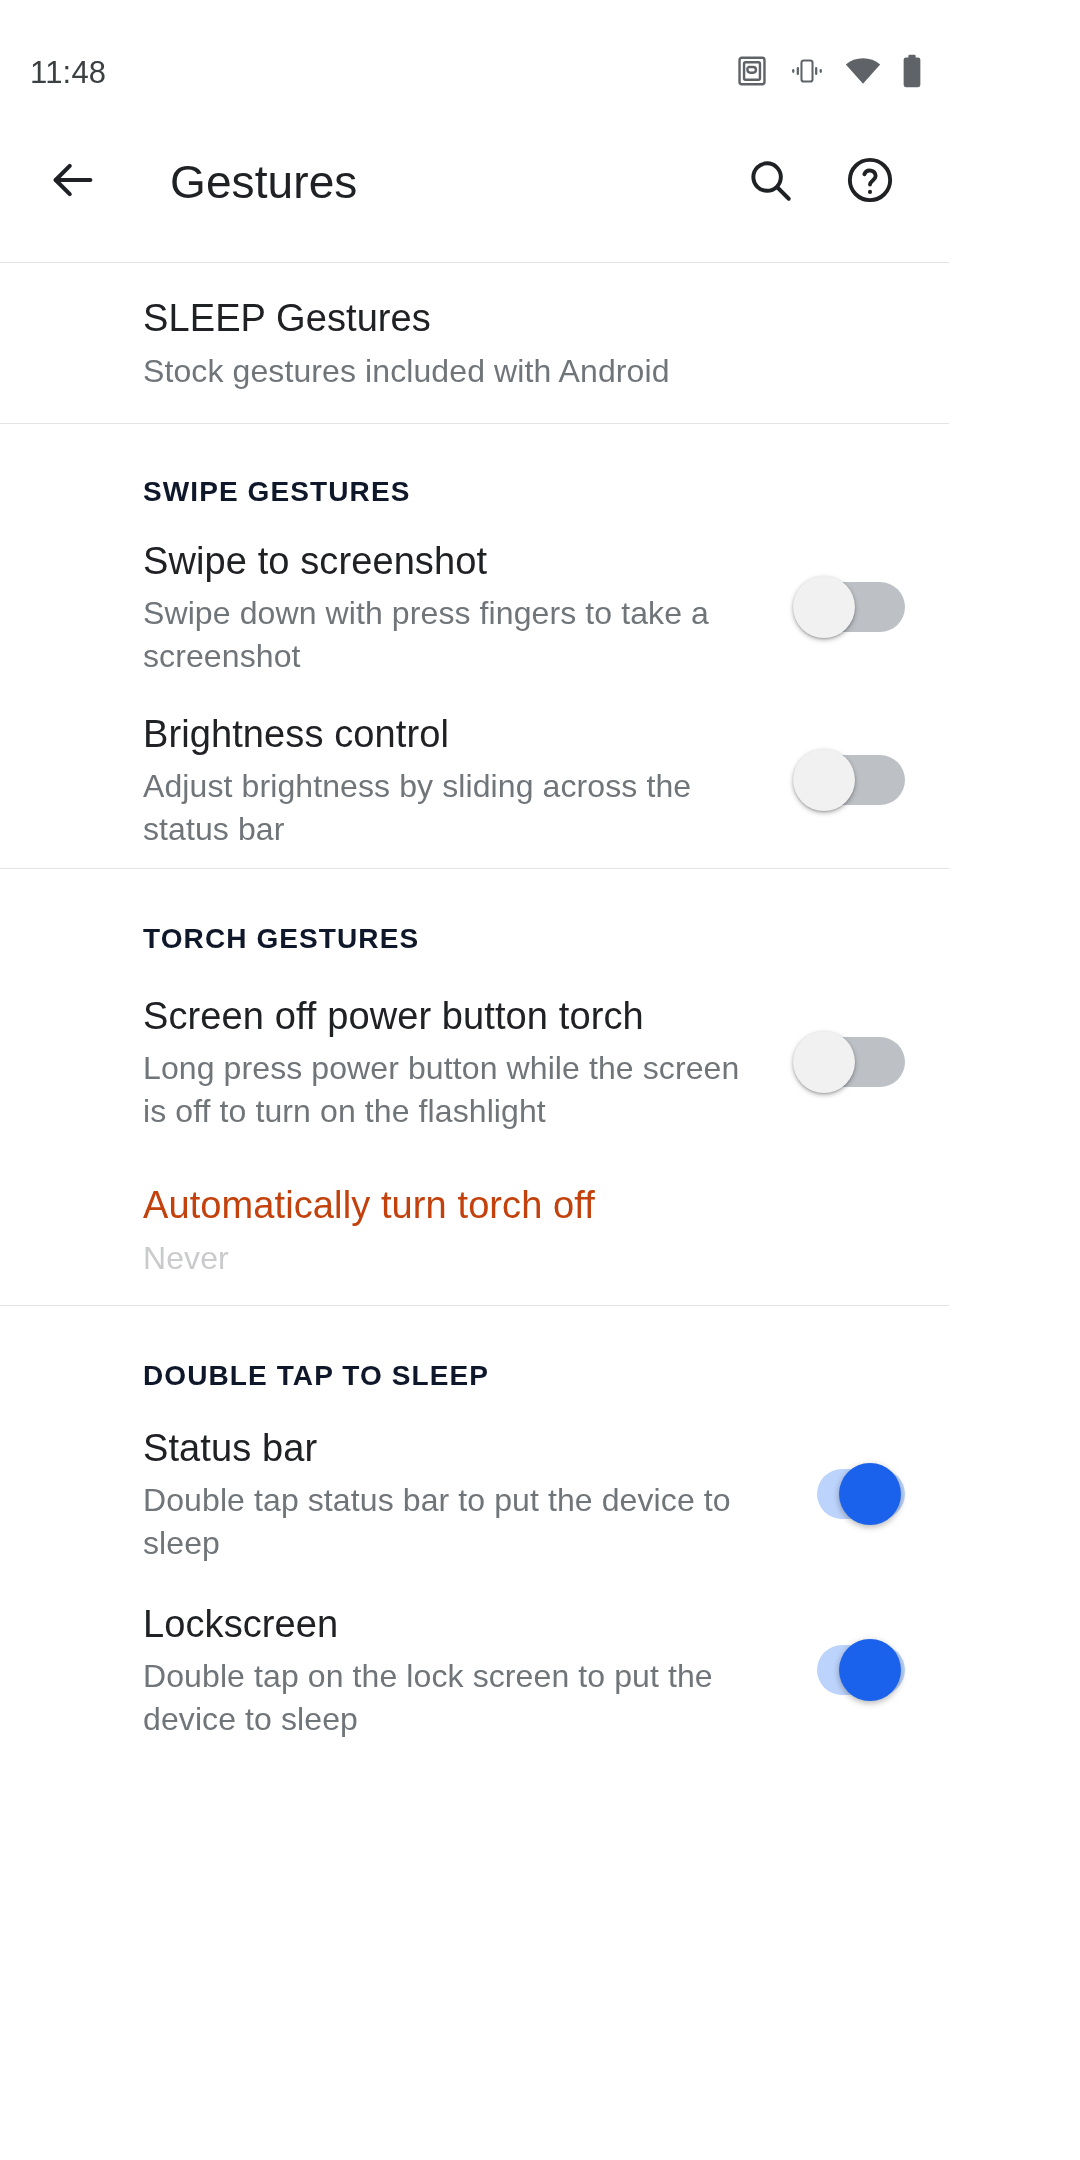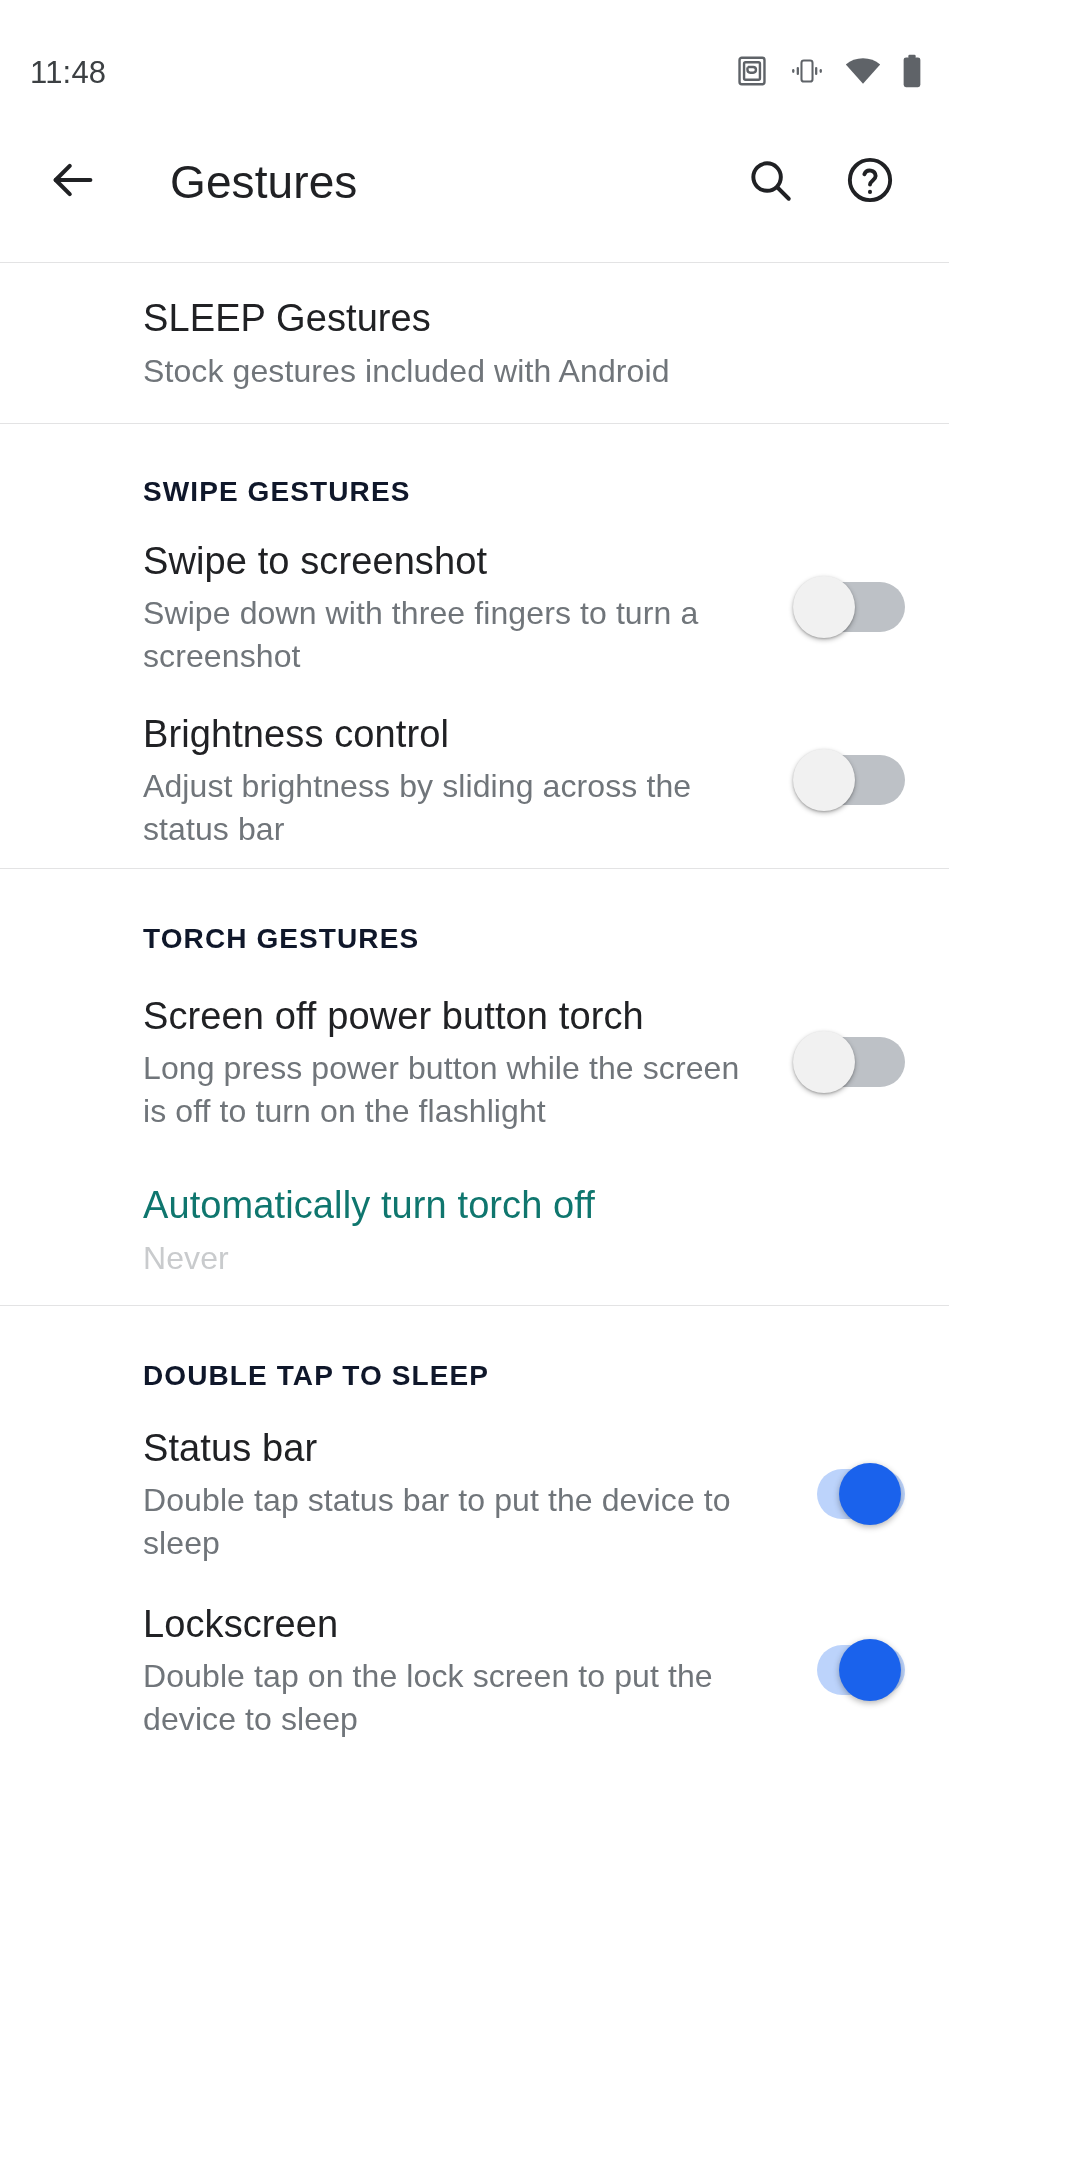--- a/index.html
+++ b/index.html
@@ -65,21 +65,21 @@
     padding-right:24px;
   }
   .row-title{
     font-size:38px; color:#202124; line-height:1.30;
     font-weight:400; letter-spacing:.1px;
   }
   .row-sub{
     font-size:32px; color:#70757a; line-height:1.32;
     margin-top:6px; letter-spacing:.1px;
   }
-  .row.disabled .row-title{ color:#0f766e; }
+  .row.disabled .row-title{ color:#c2410c; }
   .row.disabled .row-sub{ color:#c9cbcd; }
 
   
   .section-header{
     font-size:28px; font-weight:700; color:#0f172a;
     letter-spacing:1.1px;
     padding-left:143px;
   }
 
   
@@ -202,21 +202,21 @@
       </div>
     </div>
 
     <div class="divider"></div>
 
     <div class="section-header" style="padding-top:52px;padding-bottom:14px;">SWIPE GESTURES</div>
 
     <div class="row" style="min-height:170px;">
       <div class="row-text">
         <div class="row-title">Swipe to screenshot</div>
-        <div class="row-sub">Swipe down with three fingers to turn a screenshot</div>
+        <div class="row-sub">Swipe down with press fingers to take a screenshot</div>
       </div>
       <div class="switch">
         <div class="track"></div>
         <div class="thumb"></div>
       </div>
     </div>
 
     <div class="row" style="min-height:176px;gap:47px;">
       <div class="row-text">
         <div class="row-title">Brightness control</div>

